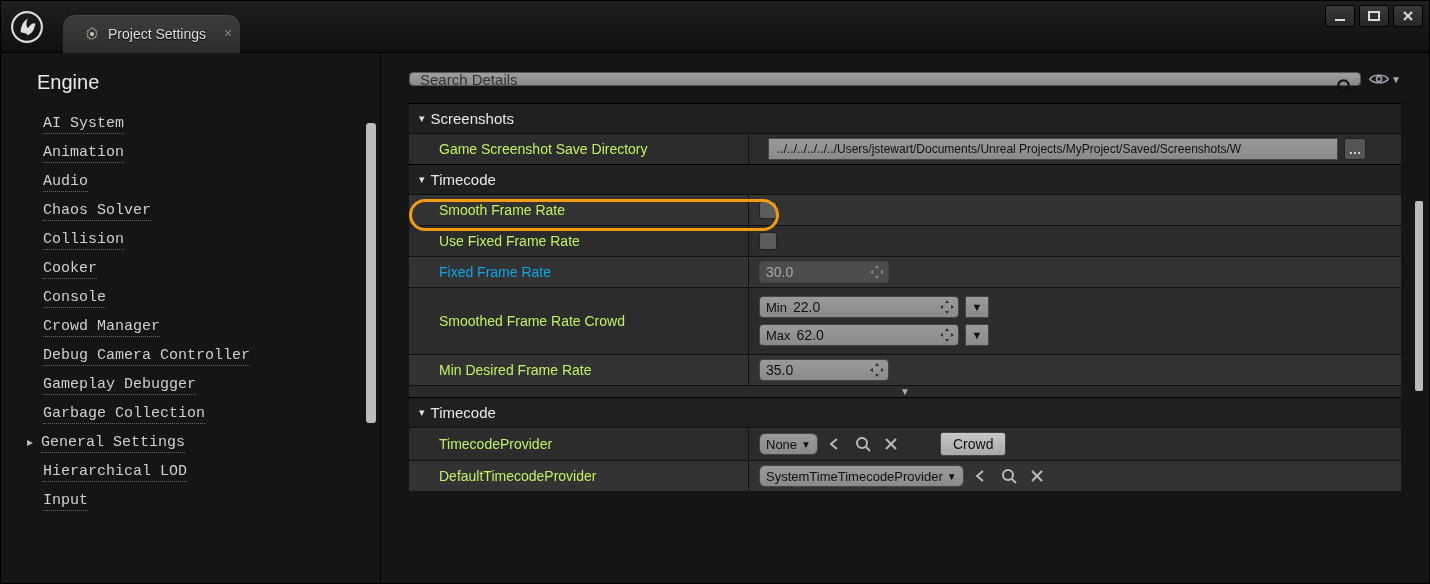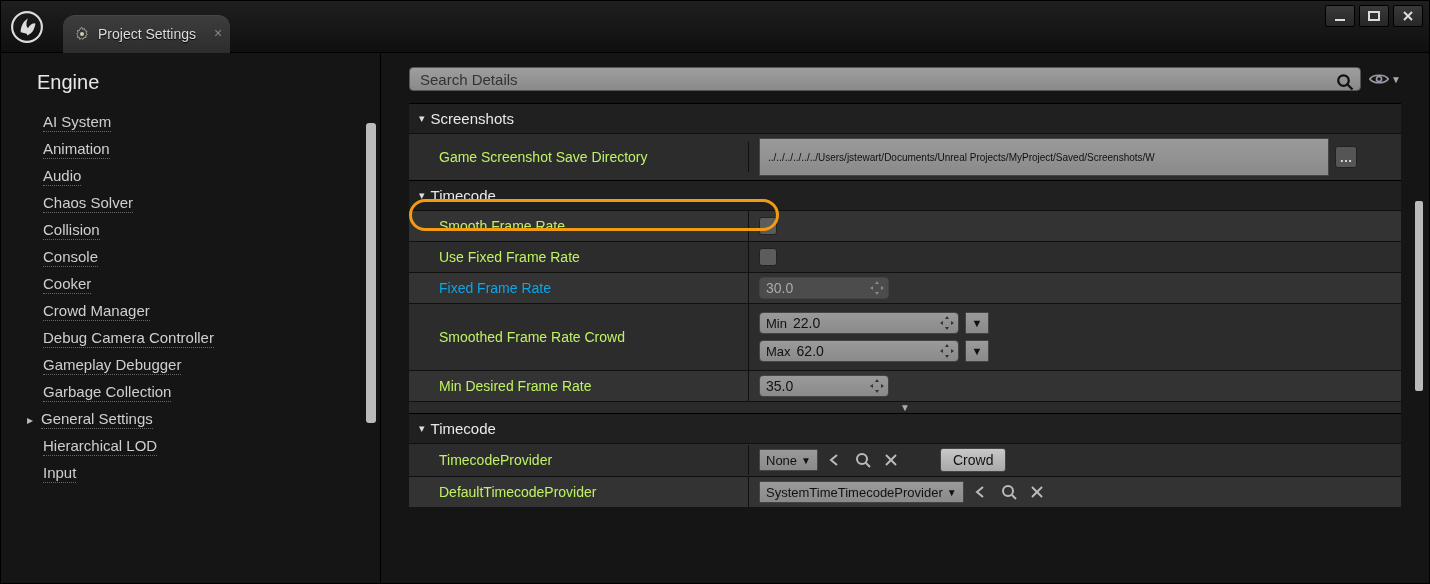--- a/index.html
+++ b/index.html
@@ -35,21 +35,21 @@
     border-radius: 4px;
     display:flex;align-items:center;justify-content:center;
     margin-right: 18px;
   }
   .app-logo svg { width: 34px; height: 34px; }
   .tab {
     position: relative;
     height: 38px;
     display: flex;
     align-items: center;
-    padding: 0 34px 0 11px;
+    padding: 0 34px 0 21px;
     background: linear-gradient(#3d3d3d,#2d2d2d);
     border-radius: 12px 12px 0 0;
     margin-top: 14px;
     box-shadow: inset 0 1px 0 rgba(255,255,255,.05);
   }
   .tab .tab-icon {
     width:16px;height:16px;margin-right:8px;position:relative;
   }
   .tab .tab-icon svg{width:16px;height:16px;}
   .tab .tab-label { color:#ddd; font-size:14px; text-shadow:0 1px 1px #000;}
@@ -83,20 +83,21 @@
   .sidebar-items { list-style:none; padding-left: 20px;}
   .sidebar-items li {
     padding: 5px 0;
     color:#cfcfcf;
     font-size: 15px;
   }
   .sidebar-items li span {
     border-bottom: 1px dotted #666;
     padding-bottom: 1px;
     cursor:pointer;
+    font-family:Liberation Mono, monospace;
   }
   .sidebar-items li.has-children::before{
     content:"▸"; color:#bbb; display:inline-block; width:14px; margin-left:-16px;
     font-size:12px;
   }
   .sidebar-scroll{
     position:absolute; right:4px; top:70px; width:10px; height:300px;
     background:#bbb; border-radius:3px;
   }
 
@@ -107,21 +108,21 @@
     position: relative;
   }
 
   .searchbar-row {
     padding: 14px 28px 12px 28px;
     display:flex; gap:8px; align-items:center;
   }
   .search-input-wrap{
     flex:1; position:relative; display:flex; align-items:center;
     background: linear-gradient(#9e9e9e,#8a8a8a);
-    border:1px solid #555; border-radius:4px; height:24px;
+    border:1px solid #555; border-radius:4px; height:14px;
   }
   .search-input {
     flex:1; background:transparent; border:none; outline:none;
     padding: 0 30px 0 10px; font-size:15px; color:#222;
   }
   .search-input::placeholder{color:#333;}
   .search-icon-wrap{ position:absolute; right:6px; top:5px; }
   .search-icon-wrap svg{width:18px;height:18px;stroke:#111;fill:none;stroke-width:3;}
   .eye-btn {
     width:32px;height:24px;display:flex;align-items:center;justify-content:center;
@@ -188,32 +189,32 @@
     width:22px;height:22px;background:#555;border:1px solid #222;border-radius:3px;
     display:flex;align-items:center;justify-content:center;color:#ddd;font-weight:700;
   }
 
   .dropdown-btn{
     width:24px;height:22px;background:linear-gradient(#9a9a9a,#8a8a8a);border:1px solid #444;
     display:flex;align-items:center;justify-content:center;color:#111;font-size:11px;border-radius:1px;
   }
 
   .text-field{
-    height:38px;background:linear-gradient(#9a9a9a,#8a8a8a);border:1px solid #444;
-    padding:0 8px;color:#111;font-size:10px;display:flex;align-items:center;flex:1;
-    max-width: 570px; white-space:nowrap; overflow:hidden;
+    height:22px;background:linear-gradient(#9a9a9a,#8a8a8a);border:1px solid #444;
+    padding:0 8px;color:#111;font-size:12px;display:flex;align-items:center;flex:1;
+    max-width: 570px; white-space:nowrap; overflow:hidden;margin-left:9px;
   }
 
   .expand-line{
     height:12px;background:#2a2a2a;border-top:1px solid #101010;display:flex;align-items:center;justify-content:center;
   }
   .expand-line .car{color:#aaa;font-size:10px;}
 
   .combo{
-    height:22px;background:linear-gradient(#9a9a9a,#8a8a8a);border:1px solid #444;display:flex;align-items:center;padding:0 6px;color:#111;font-size:13px;border-radius:1px;gap:4px;
+    height:22px;background:linear-gradient(#9a9a9a,#8a8a8a);border:1px solid #444;display:flex;align-items:center;padding:0 6px;color:#111;font-size:13px;border-radius:6px;gap:4px;
   }
   .combo .car{color:#111;font-size:10px;}
   .icon-btn{width:22px;height:22px;display:flex;align-items:center;justify-content:center;cursor:pointer;}
   .icon-btn svg{width:16px;height:16px;stroke:#bbb;fill:none;stroke-width:2;}
   .apply-btn{
     height:24px;padding:0 12px;background:linear-gradient(#c8c8c8,#a8a8a8);border:1px solid #444;color:#111;font-size:14px;border-radius:3px;display:flex;align-items:center;
   }
   .highlight-ring-main{
     position:absolute;border:3px solid #f39c12;border-radius:18px;pointer-events:none;
     left:28px; top:167px; width:768px; height:32px;
@@ -271,22 +272,22 @@
   <div class="body">
 
     <div class="sidebar">
       <div class="sidebar-title">Engine</div>
       <ul class="sidebar-items" id="sidebar-items">
           <li><span>AI System</span></li>
           <li><span>Animation</span></li>
           <li><span>Audio</span></li>
           <li><span>Chaos Solver</span></li>
           <li><span>Collision</span></li>
+          <li><span>Cooker</span></li>
           <li><span>Console</span></li>
-          <li><span>Cooker</span></li>
           <li><span>Crowd Manager</span></li>
           <li><span>Debug Camera Controller</span></li>
           <li><span>Gameplay Debugger</span></li>
           <li><span>Garbage Collection</span></li>
           <li class="has-children"><span>General Settings</span></li>
           <li><span>Hierarchical LOD</span></li>
           <li><span>Input</span></li>
         </ul>
       <div class="sidebar-scroll"></div>
     </div>

